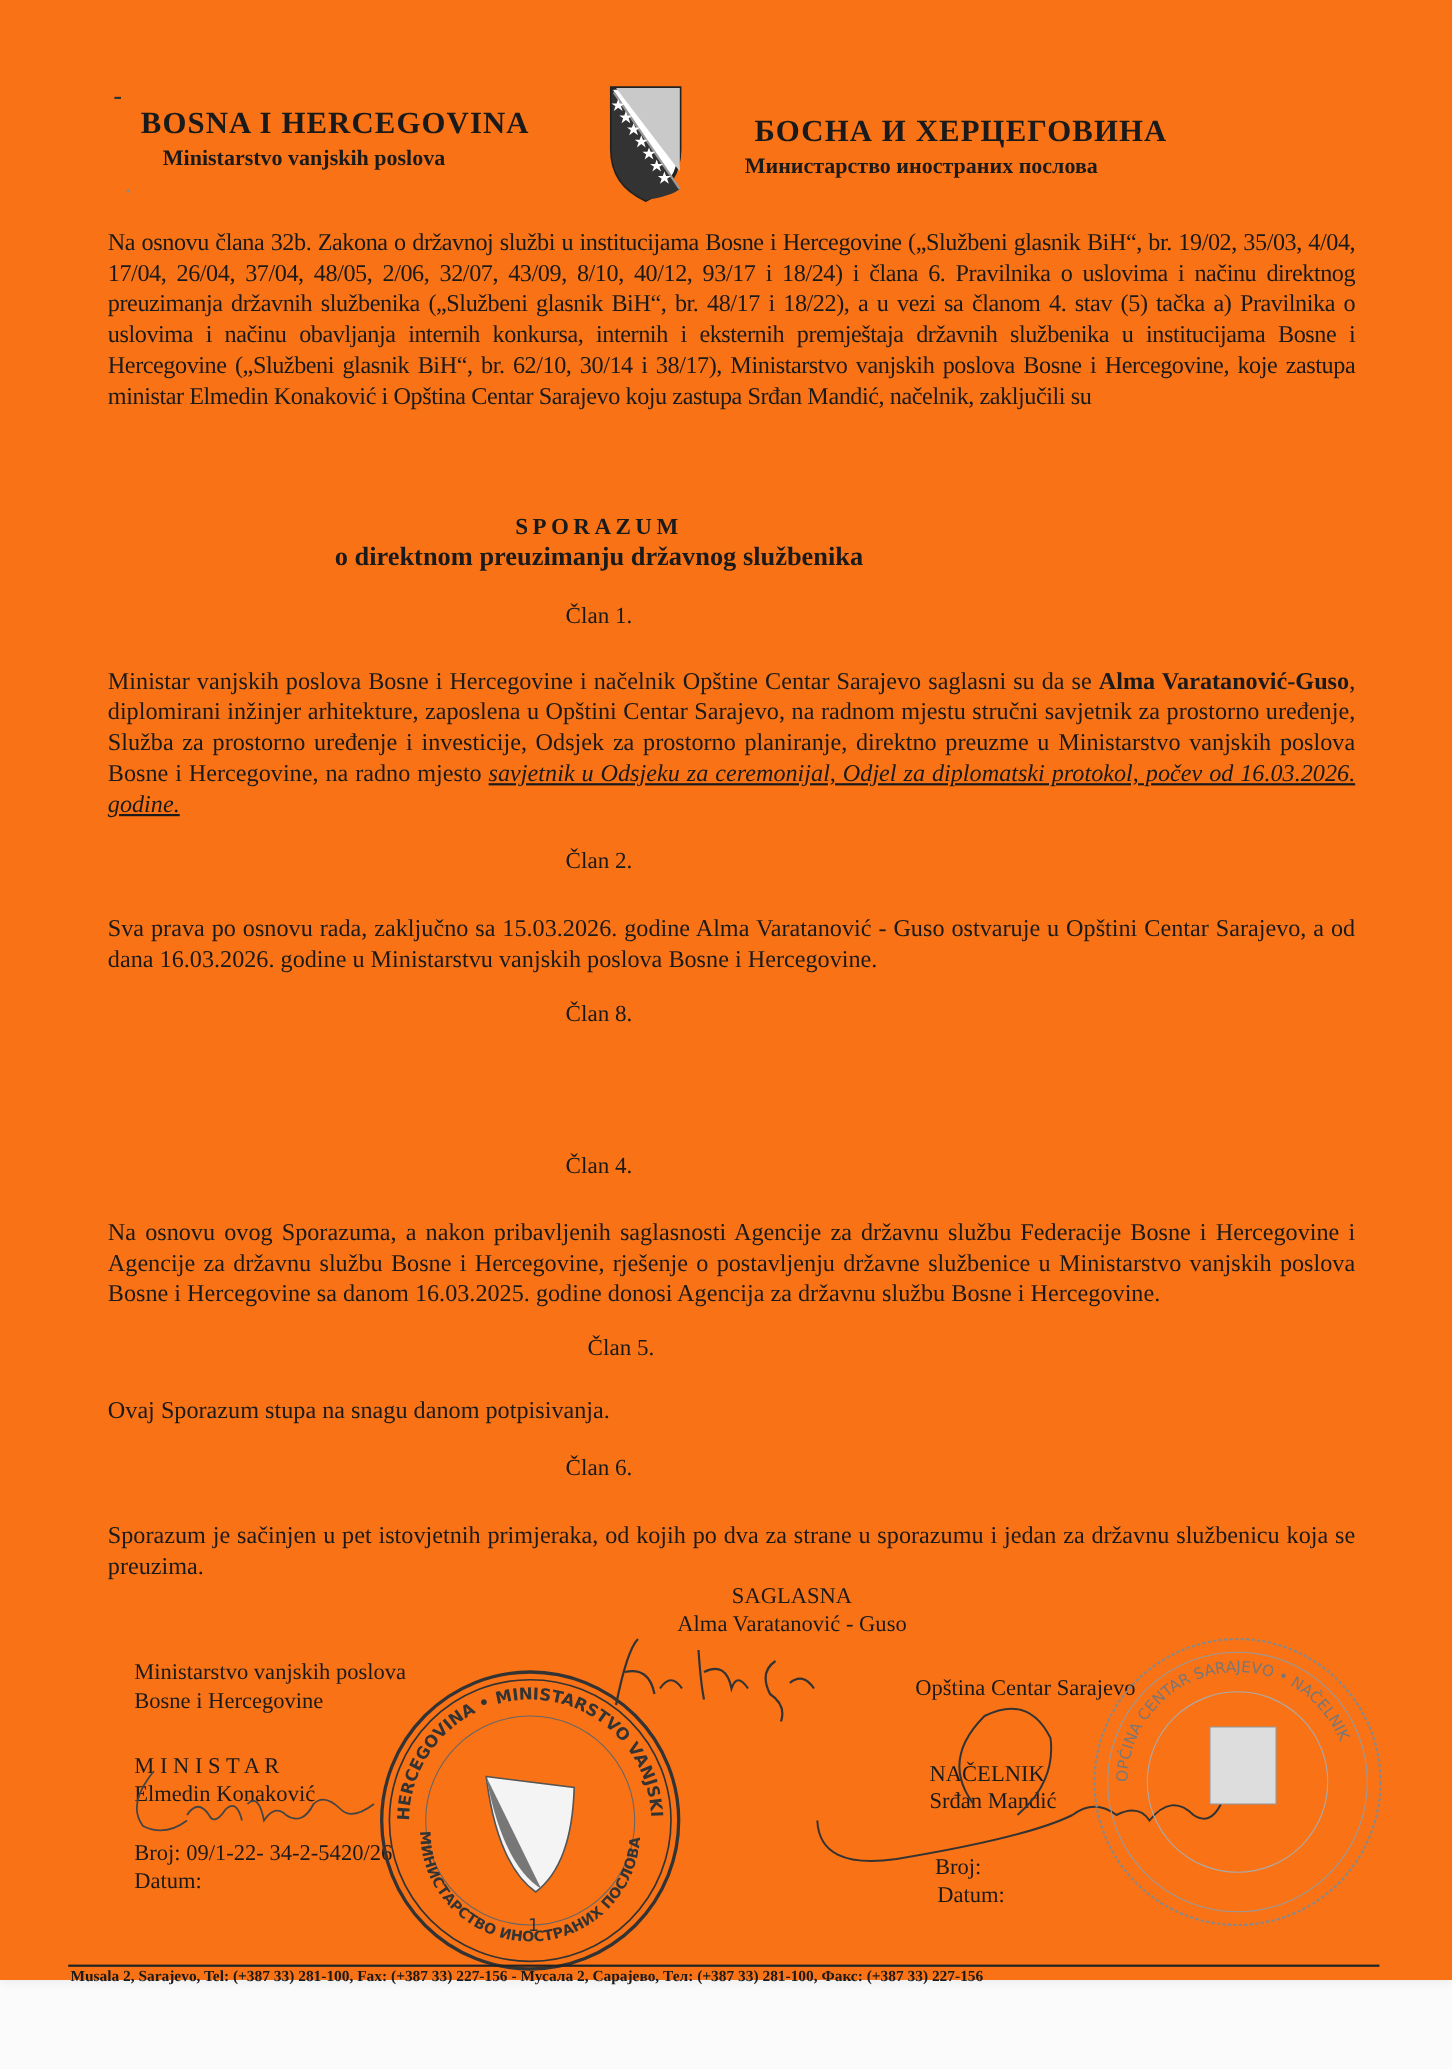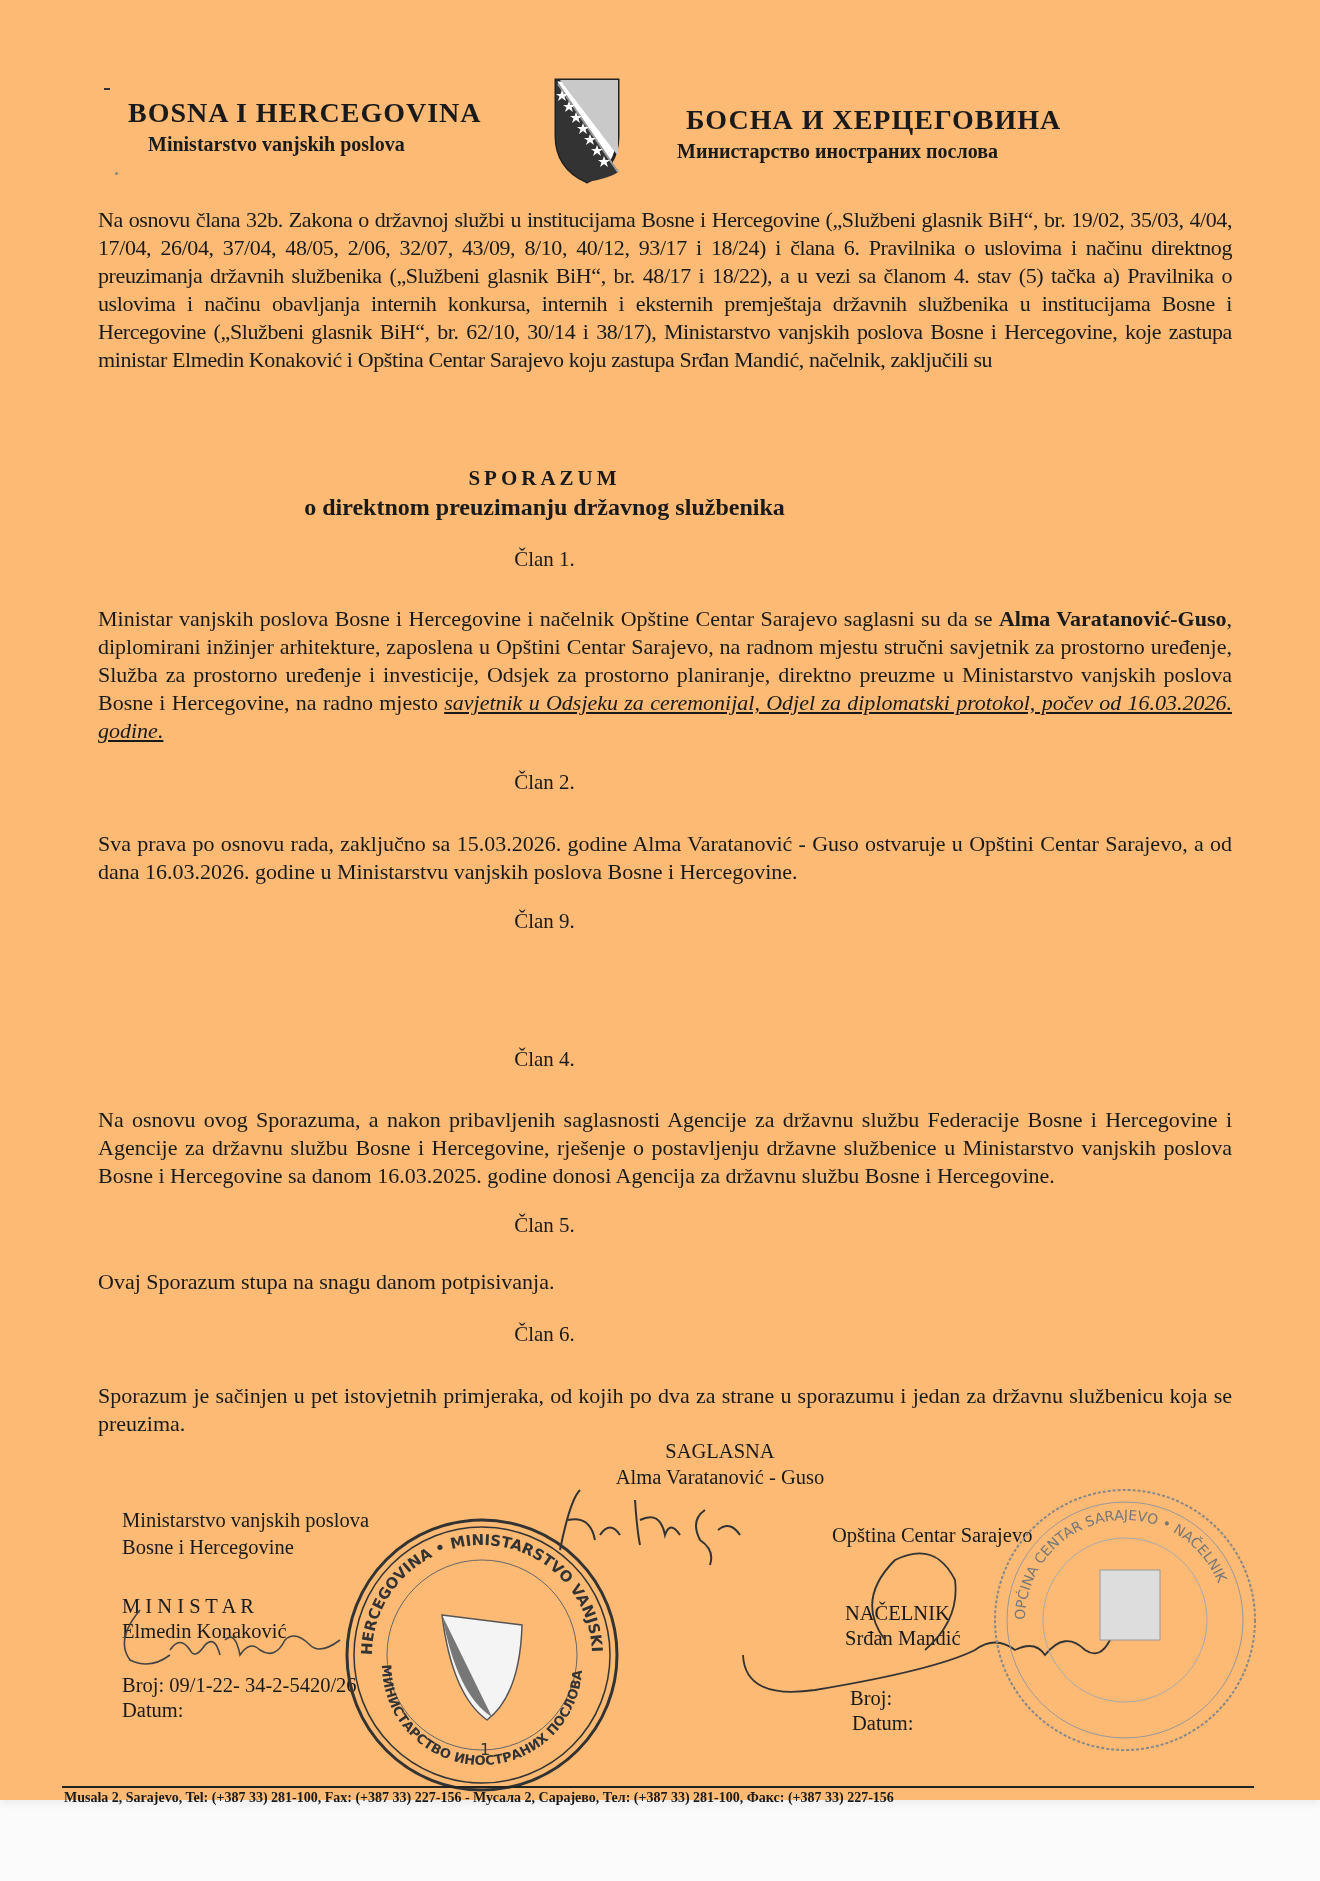--- a/index.html
+++ b/index.html
@@ -3,21 +3,21 @@
 <meta charset="utf-8">
 <style>
   html, body { margin: 0; padding: 0; }
   body {
     width: 1320px; height: 1881px; background: #fbfbfb;
     font-family: "Liberation Serif", "DejaVu Serif", serif; color: #1a1a1a;
     position: relative; overflow: hidden;
   }
   .page {
     position: absolute; left: 0; top: 0; width: 1320px; height: 1800px;
-    background: #fdba74;
+    background: #f97316;
     box-shadow: 0 4px 8px rgba(0,0,0,0.06);
   }
   .abs { position: absolute; }
   
   .hdr-lat-title { left: 128px; top: 97px; font-size: 28px; font-weight: bold; letter-spacing: 1px; white-space: nowrap; }
   .hdr-lat-sub { left: 148px; top: 133px; font-size: 20px; font-weight: bold; white-space: nowrap; }
   .hdr-cyr-title { left: 686px; top: 104px; font-size: 28px; font-weight: bold; letter-spacing: 1px; white-space: nowrap; }
   .hdr-cyr-sub { left: 677px; top: 140px; font-size: 20px; font-weight: bold; white-space: nowrap; }
   .dash { left: 104px; top: 88px; width: 6px; height: 2px; background:#333; }
   .dot { left: 115px; top: 172px; width: 3px; height: 3px; background:#888; border-radius:50%; }
@@ -72,26 +72,26 @@
 
   <div class="abs center title-main">SPORAZUM</div>
   <div class="abs center title-sub">o direktnom preuzimanju državnog službenika</div>
 
   <div class="abs center clan" style="top:547px;">Član 1.</div>
   <div class="abs para" style="top:605px;"><span>Ministar vanjskih poslova Bosne i Hercegovine i načelnik Opštine Centar Sarajevo saglasni su da se </span><span class="bold">Alma Varatanović-Guso</span><span>, diplomirani inžinjer arhitekture, zaposlena u Opštini Centar Sarajevo, na radnom mjestu stručni savjetnik za prostorno uređenje, Služba za prostorno uređenje i investicije, Odsjek za prostorno planiranje, direktno preuzme u Ministarstvo vanjskih poslova Bosne i Hercegovine, na radno mjesto </span><span class="uline">savjetnik u Odsjeku za ceremonijal, Odjel za diplomatski protokol, počev od 16.03.2026. godine.</span></div>
 
   <div class="abs center clan" style="top:770px;">Član 2.</div>
   <div class="abs para" style="top:830px;">Sva prava po osnovu rada, zaključno sa 15.03.2026. godine Alma Varatanović - Guso ostvaruje u Opštini Centar Sarajevo, a od dana 16.03.2026. godine u Ministarstvu vanjskih poslova Bosne i Hercegovine.</div>
 
-  <div class="abs center clan" style="top:909px;">Član 9.</div>
+  <div class="abs center clan" style="top:909px;">Član 8.</div>
 
   <div class="abs center clan" style="top:1047px;">Član 4.</div>
   <div class="abs para" style="top:1106px;">Na osnovu ovog Sporazuma, a nakon pribavljenih saglasnosti Agencije za državnu službu Federacije Bosne i Hercegovine i Agencije za državnu službu Bosne i Hercegovine, rješenje o postavljenju državne službenice u Ministarstvo vanjskih poslova Bosne i Hercegovine sa danom 16.03.2025. godine donosi Agencija za državnu službu Bosne i Hercegovine.</div>
 
-  <div class="abs center clan" style="top:1213px;">Član 5.</div>
+  <div class="abs center clan" style="top:1213px;padding-left:20px;">Član 5.</div>
   <div class="abs para" style="top:1268px;">Ovaj Sporazum stupa na snagu danom potpisivanja.</div>
 
   <div class="abs center clan" style="top:1322px;">Član 6.</div>
   <div class="abs para" style="top:1382px;">Sporazum je sačinjen u pet istovjetnih primjeraka, od kojih po dva za strane u sporazumu i jedan za državnu službenicu koja se preuzima.</div>
 
   <div class="abs sig" style="left:600px; top:1438px; width:240px; text-align:center;">SAGLASNA</div>
   <div class="abs sig" style="left:540px; top:1464px; width:360px; text-align:center;">Alma Varatanović - Guso</div>
 
   <svg class="abs" style="left:540px; top:1480px;" width="240" height="90" viewBox="0 0 240 90">
     <path d="M20 70 Q30 20 40 10 M28 40 Q50 35 55 60 M60 55 Q70 40 80 55 M95 20 Q97 50 100 65 M100 40 Q120 30 125 55 Q130 40 140 55 M165 30 Q150 40 160 60 Q175 70 170 85 M178 50 Q190 40 200 55" stroke="#333" stroke-width="2" fill="none"></path>

